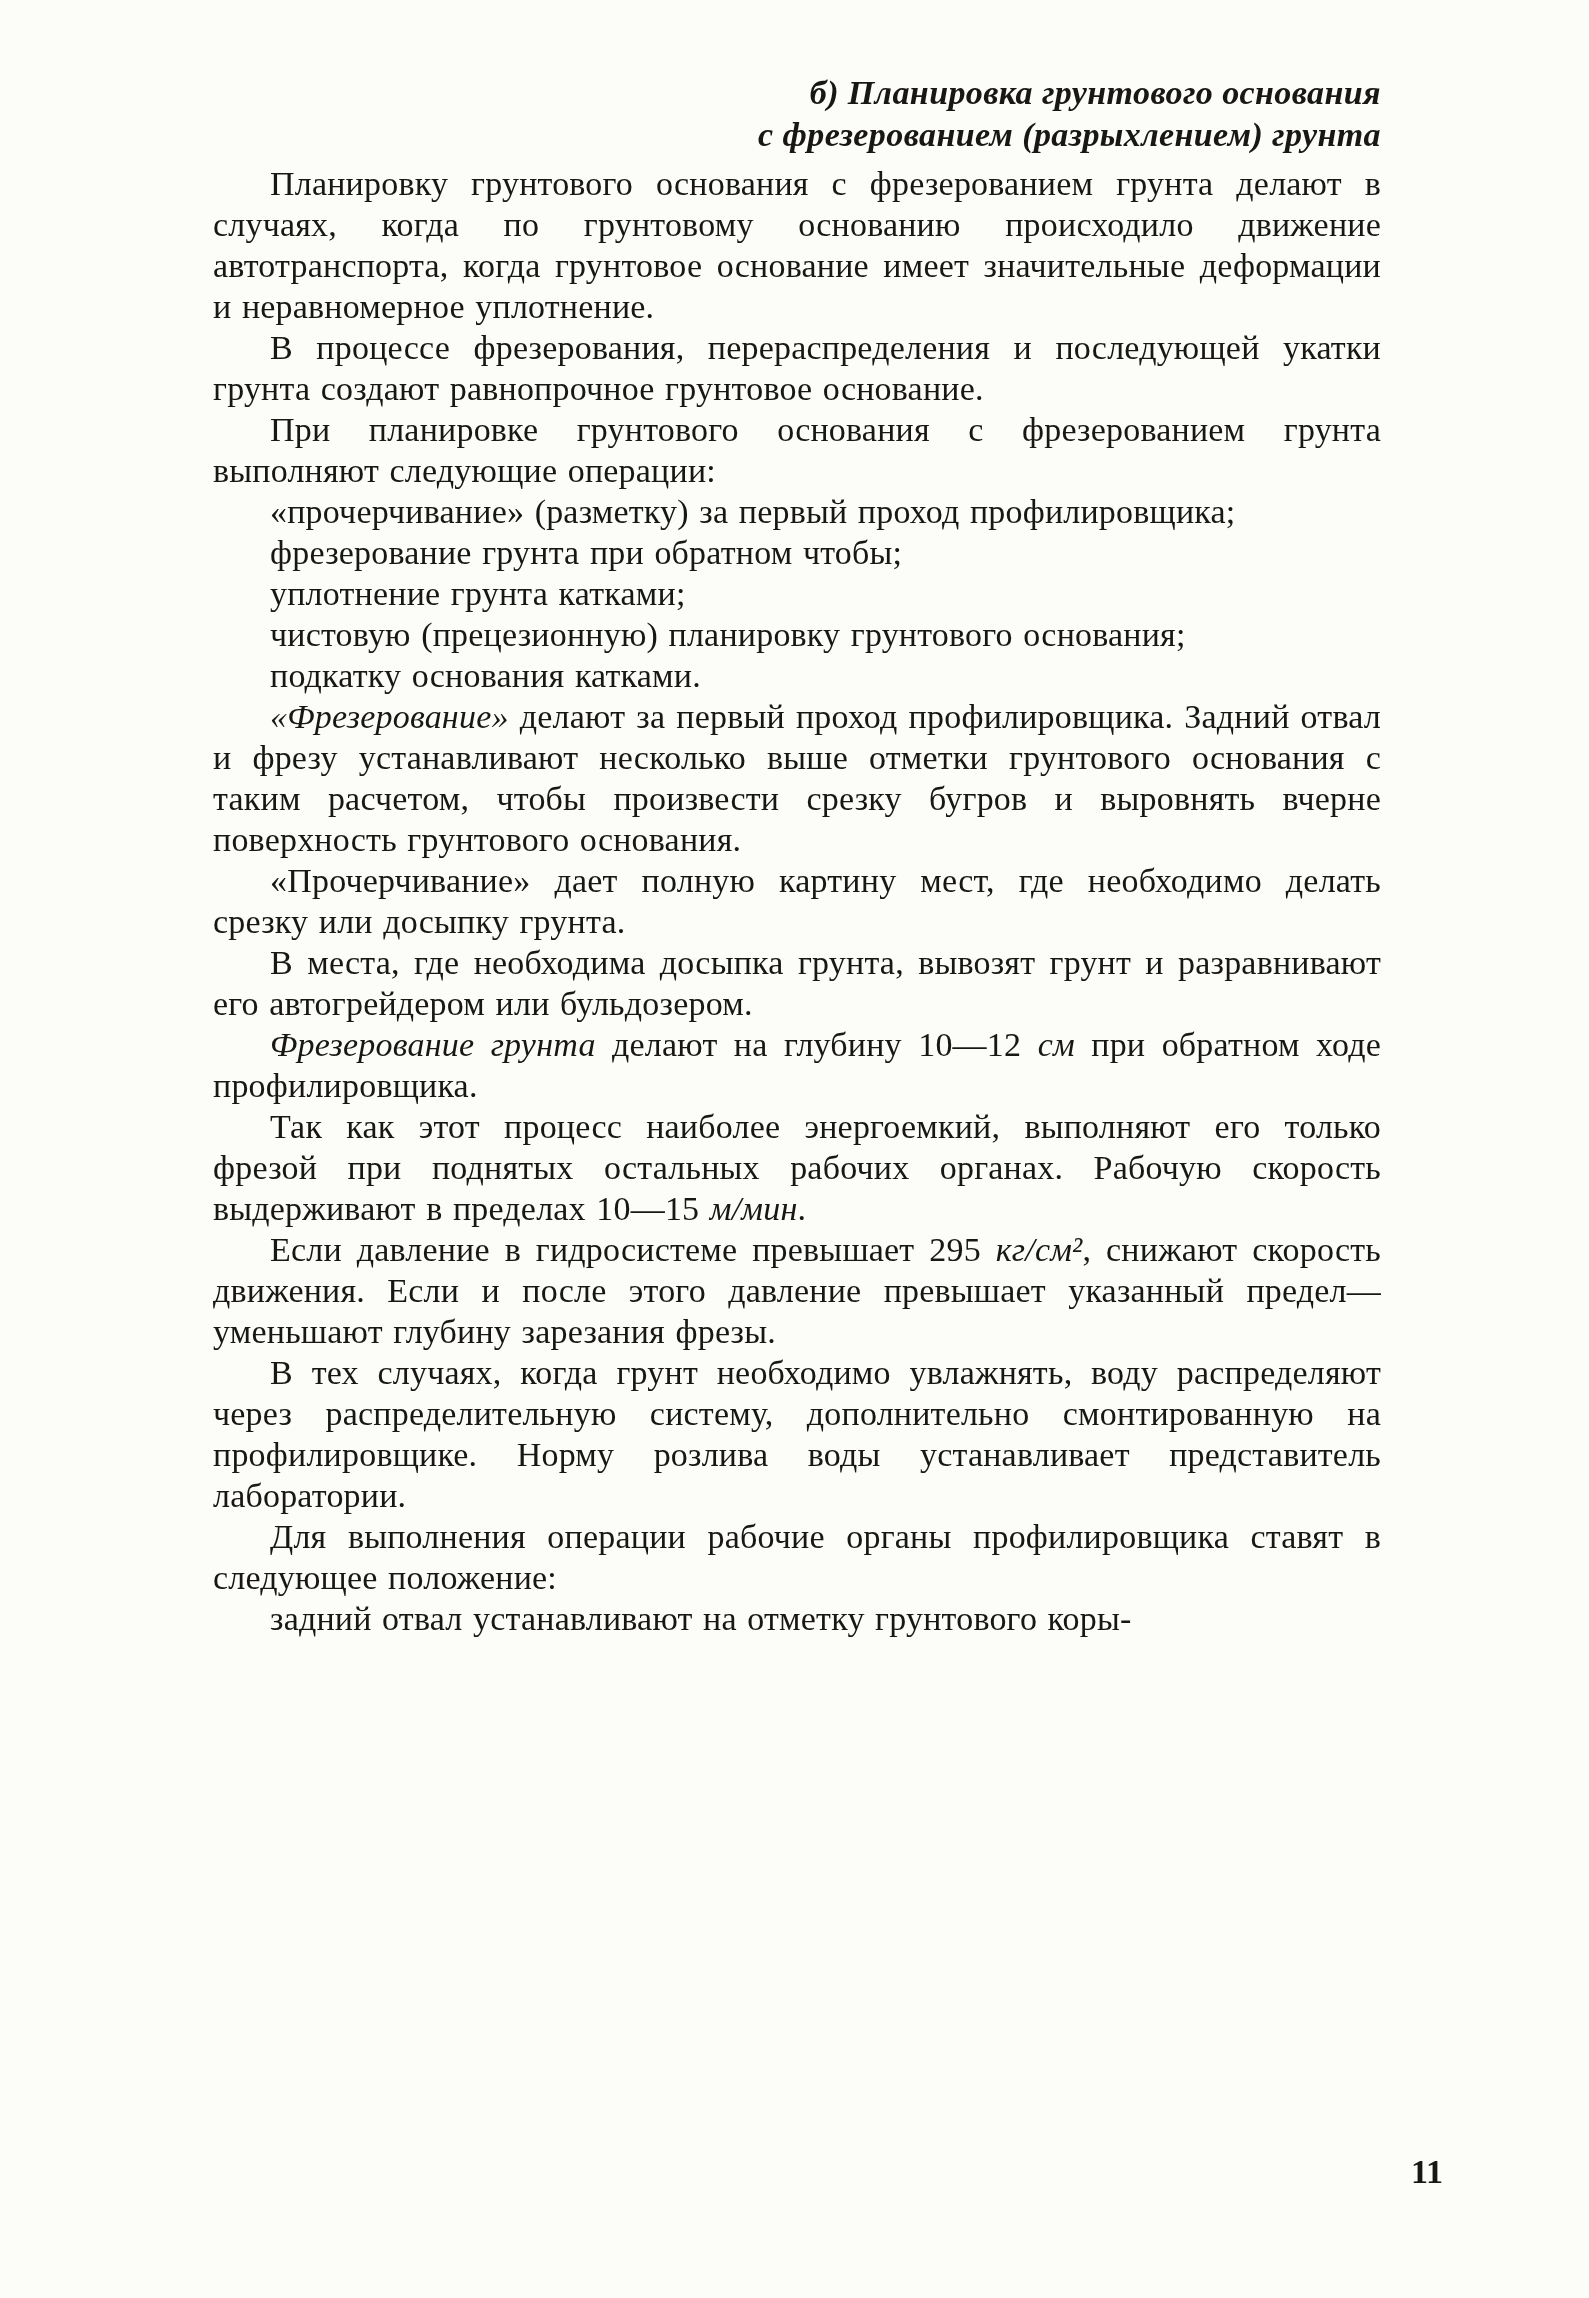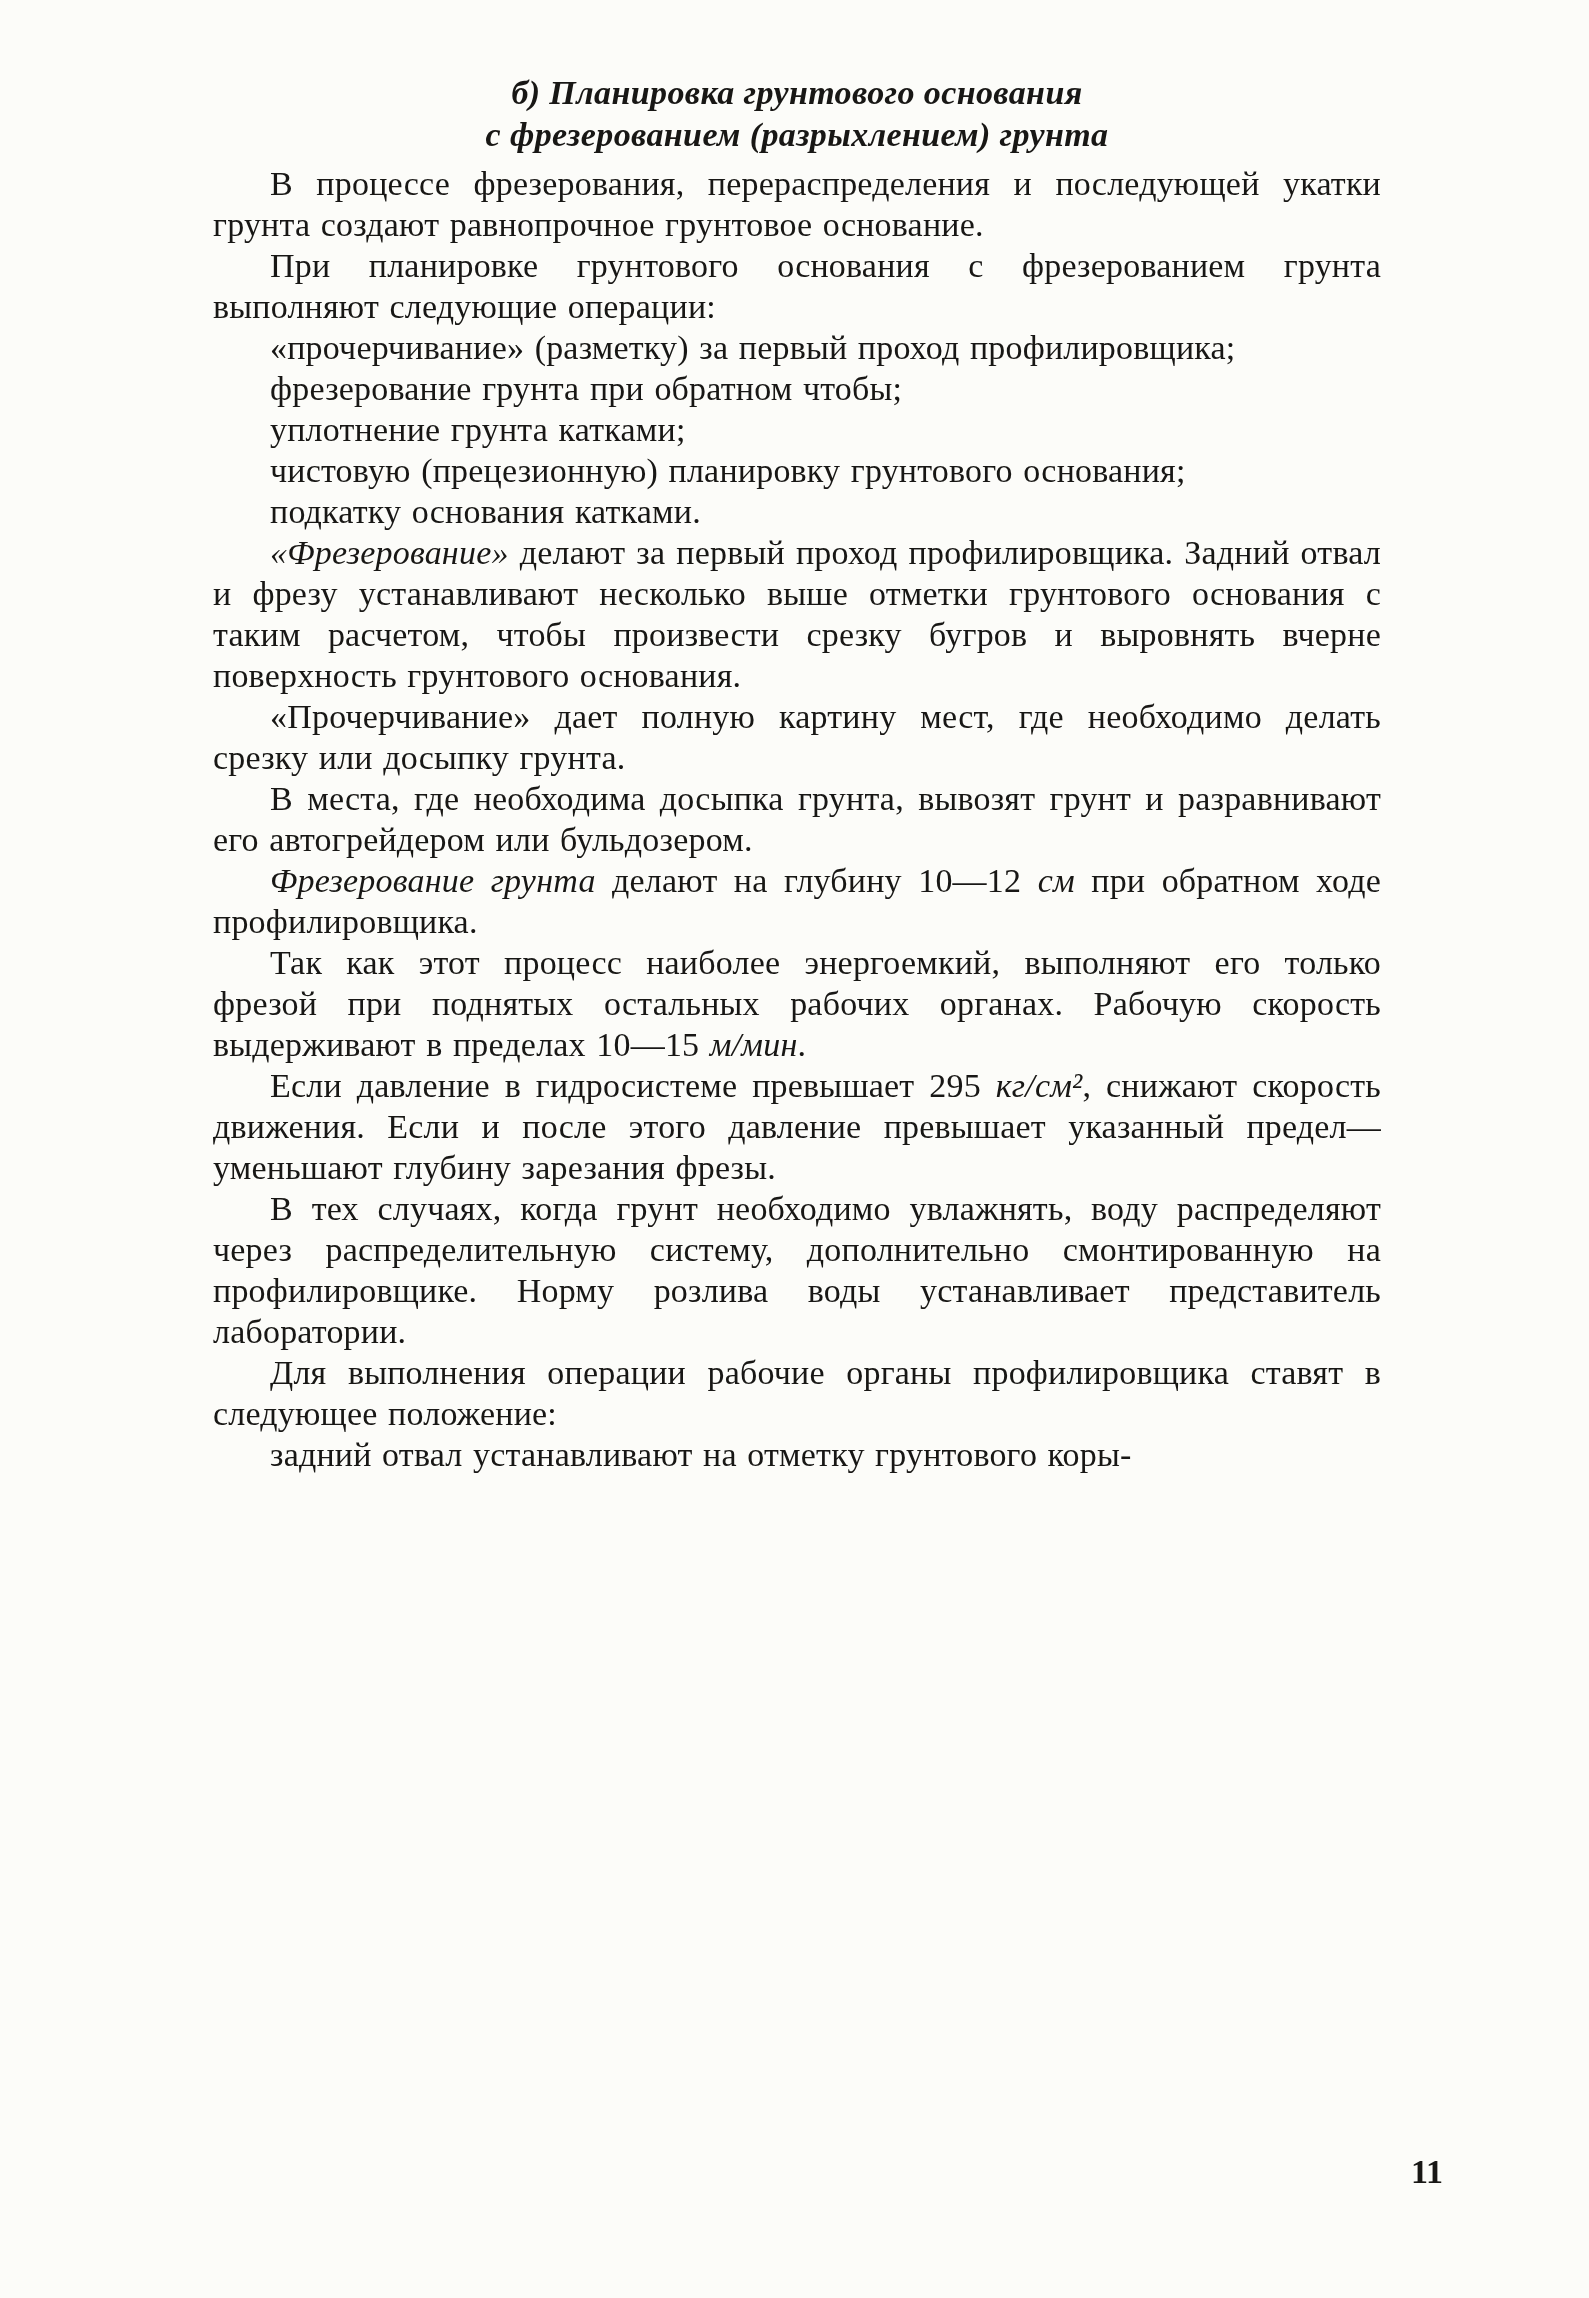--- a/index.html
+++ b/index.html
@@ -20,21 +20,21 @@
   }
   .text-block {
     position: absolute;
     left: 213px;
     top: 72px;
     width: 1168px;
   }
   .heading {
     font-style: italic;
     font-weight: 600;
-    text-align: center;
+    text-align: right;
     font-size: 34px;
     line-height: 42px;
     letter-spacing: 0.4px;
     margin: 0 0 7.3px 0;
   }
   .body-text p {
     margin: 0;
     text-indent: 57px;
     text-align: justify;
     font-size: 34px;
@@ -56,20 +56,21 @@
 </head>
 <body>
 
 <div class="page">
   <div class="text-block">
     <div class="heading">
       <div>б) Планировка грунтового основания</div>
       <div>с фрезерованием (разрыхлением) грунта</div>
     </div>
     <div class="body-text">
+        <p><span>Планировку грунтового основания с фрезерованием грунта делают в случаях, когда по грунтовому основанию происходило движение автотранспорта, когда грунтовое основание имеет значительные деформации и неравномерное уплотнение.</span></p>
         <p><span>В процессе фрезерования, перераспределения и последующей укатки грунта создают равнопрочное грунтовое основание.</span></p>
         <p><span>При планировке грунтового основания с фрезерованием грунта выполняют следующие операции:</span></p>
         <p><span>«прочерчивание» (разметку) за первый проход профилировщика;</span></p>
         <p><span>фрезерование грунта при обратном чтобы;</span></p>
         <p><span>уплотнение грунта катками;</span></p>
         <p><span>чистовую (прецезионную) планировку грунтового основания;</span></p>
         <p><span>подкатку основания катками.</span></p>
         <p><span class="it">«Фрезерование»</span><span> делают за первый проход профилировщика. Задний отвал и фрезу устанавливают несколько выше отметки грунтового основания с таким расчетом, чтобы произвести срезку бугров и выровнять вчерне поверхность грунтового основания.</span></p>
         <p><span>«Прочерчивание» дает полную картину мест, где необходимо делать срезку или досыпку грунта.</span></p>
         <p><span>В места, где необходима досыпка грунта, вывозят грунт и разравнивают его автогрейдером или бульдозером.</span></p>

